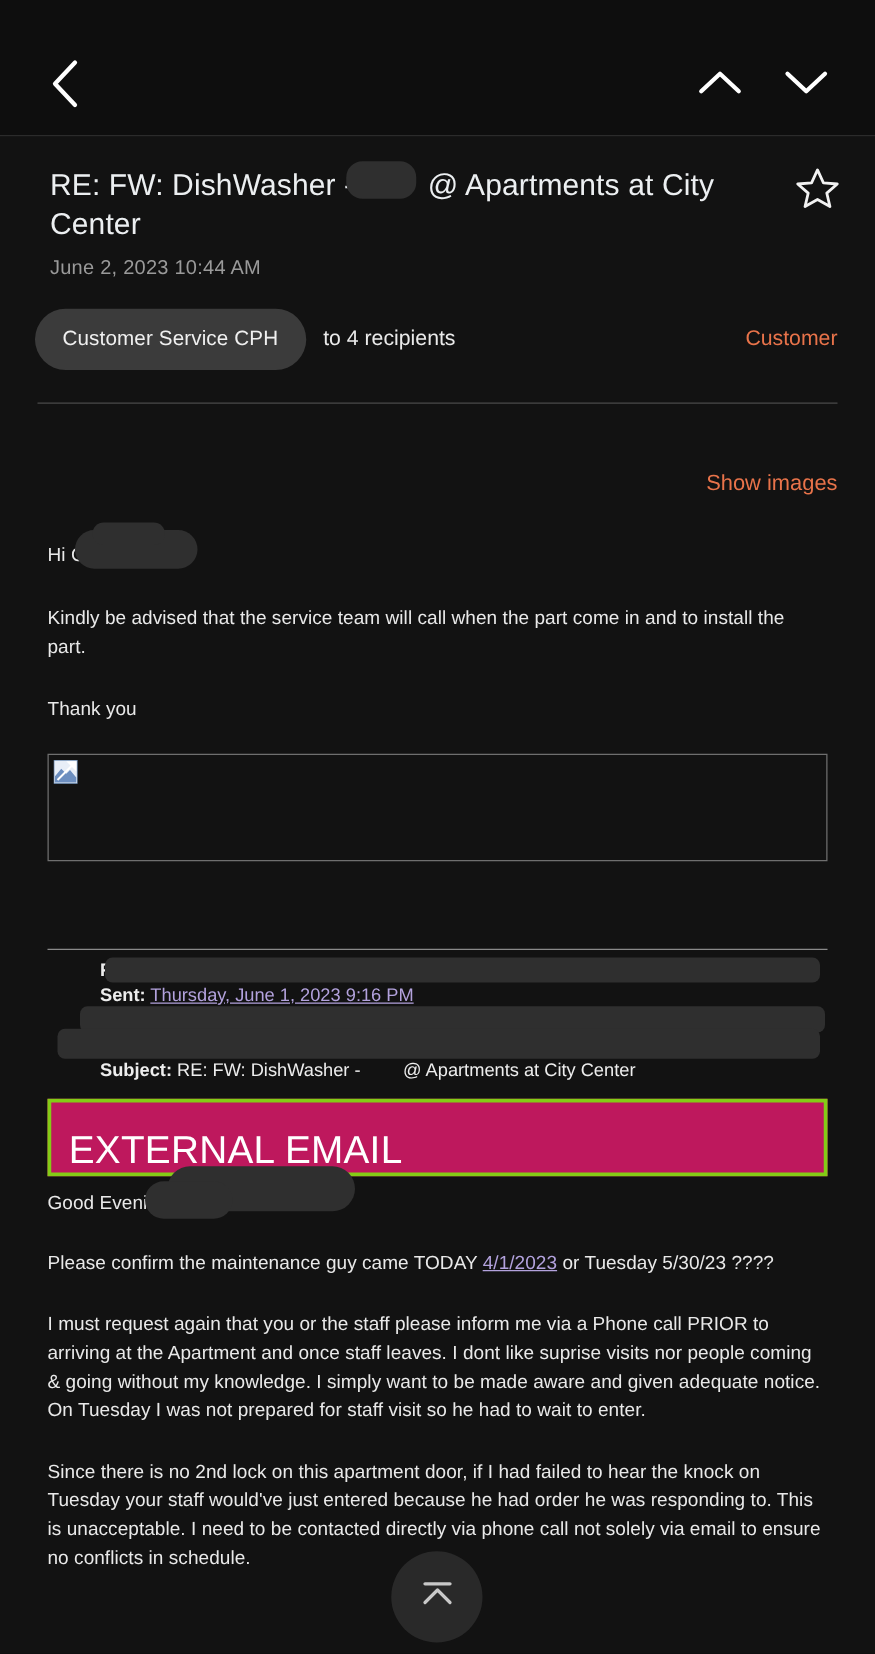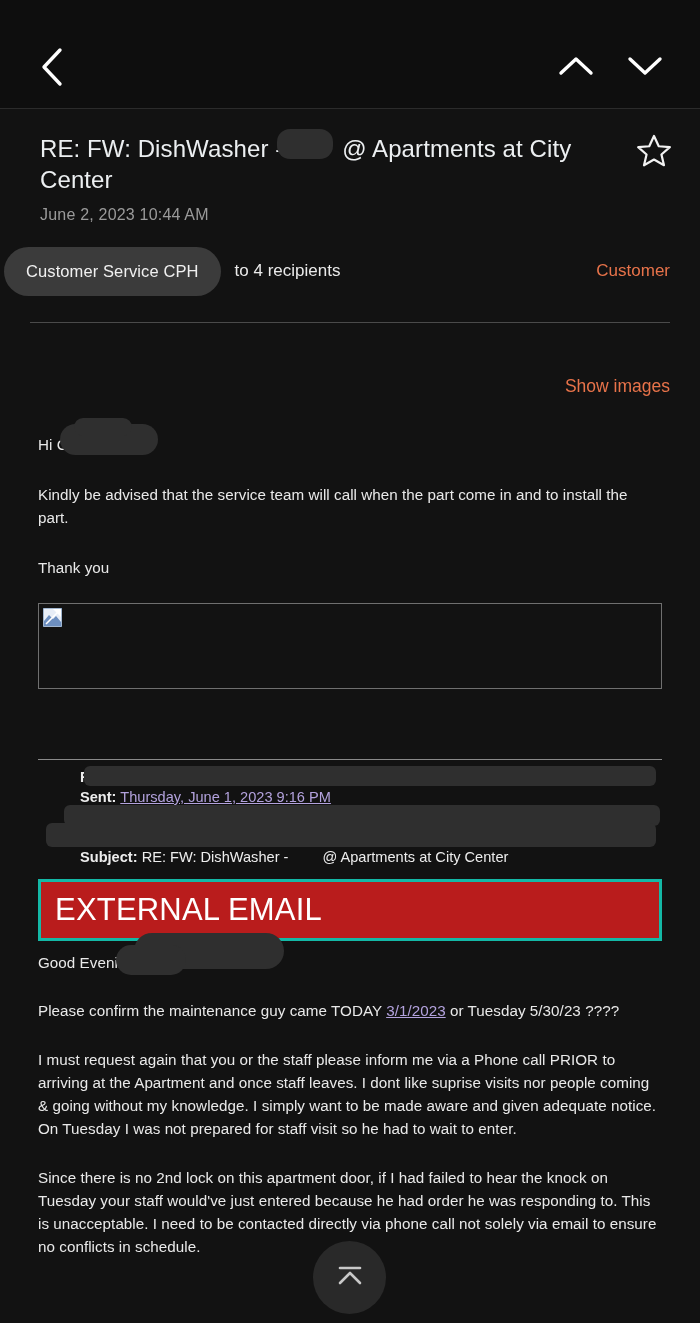--- a/index.html
+++ b/index.html
@@ -86,21 +86,21 @@
   .subject-date {
     margin: 11px 0 4px 0;
     font-size: 16px;
     color: #9a9a9a;
     letter-spacing: 0.2px;
   }
 
   .meta-row {
     position: relative;
     margin-top: 21px;
-    padding: 0 30px 0 4px;
+    padding: 0 30px 0 28px;
     height: 52px;
     display: flex;
     align-items: center;
     text-align: right;
   }
   .sender-chip {
     background: #3b3b3b;
     border-radius: 26px;
     height: 49px;
     padding: 0 22px;
@@ -200,25 +200,25 @@
   .quote-block b { font-weight: bold; margin-left: 42px; }
   .sent-link {
     color: #b3a2dd;
     text-decoration: underline;
   }
   .q-line { white-space: nowrap; position: relative; height: 20px; }
 
   
   .ext-banner {
     margin-top: 12px;
-    background: #b91c1c;
-    border: 3px solid #14b8a6;
+    background: #be185d;
+    border: 3px solid #84cc16;
     height: 62px;
     display: flex;
-    align-items: center;
+    align-items: flex-end;
     padding-left: 14px;
   }
   .ext-banner span {
     color: #ffffff;
     font-size: 31px;
     letter-spacing: 0.2px;
   }
 
   .p-evening { margin-top: 10px; position: relative; }
   .p-confirm { margin-top: 25px; }
@@ -354,21 +354,21 @@
       <span>EXTERNAL EMAIL</span>
     </div>
 
     <div class="body-text p-evening">
       <span>Good Evening</span>
       <span class="redact soft" style="left:96px; top:-18px; width:150px; height:36px;"></span>
       <span class="redact soft" style="left:78px; top:-6px; width:70px; height:30px;"></span>
     </div>
 
     <div class="body-text p-confirm">
-      <span>Please confirm the maintenance guy came TODAY </span><span class="date-link">3/1/2023</span><span> or Tuesday 5/30/23  ????</span>
+      <span>Please confirm the maintenance guy came TODAY </span><span class="date-link">4/1/2023</span><span> or Tuesday 5/30/23  ????</span>
     </div>
 
     <div class="body-text p-must">I must request again that you or the staff please inform me via a Phone call PRIOR to arriving at the Apartment and once staff leaves.  I dont like suprise visits nor people coming &amp; going without my knowledge.  I simply want to be made aware and given adequate notice.   On Tuesday I was not prepared for staff visit so he had to wait to enter.</div>
 
     <div class="body-text p-since">Since there is no 2nd lock on this apartment door,  if I had failed to hear the knock on Tuesday your staff would've just entered because he had order he was responding to.  This is unacceptable.   I need to be contacted directly via phone call not solely via email to ensure no conflicts in schedule.</div>
 
   </div>
 
   <div class="fab">
     <span>

